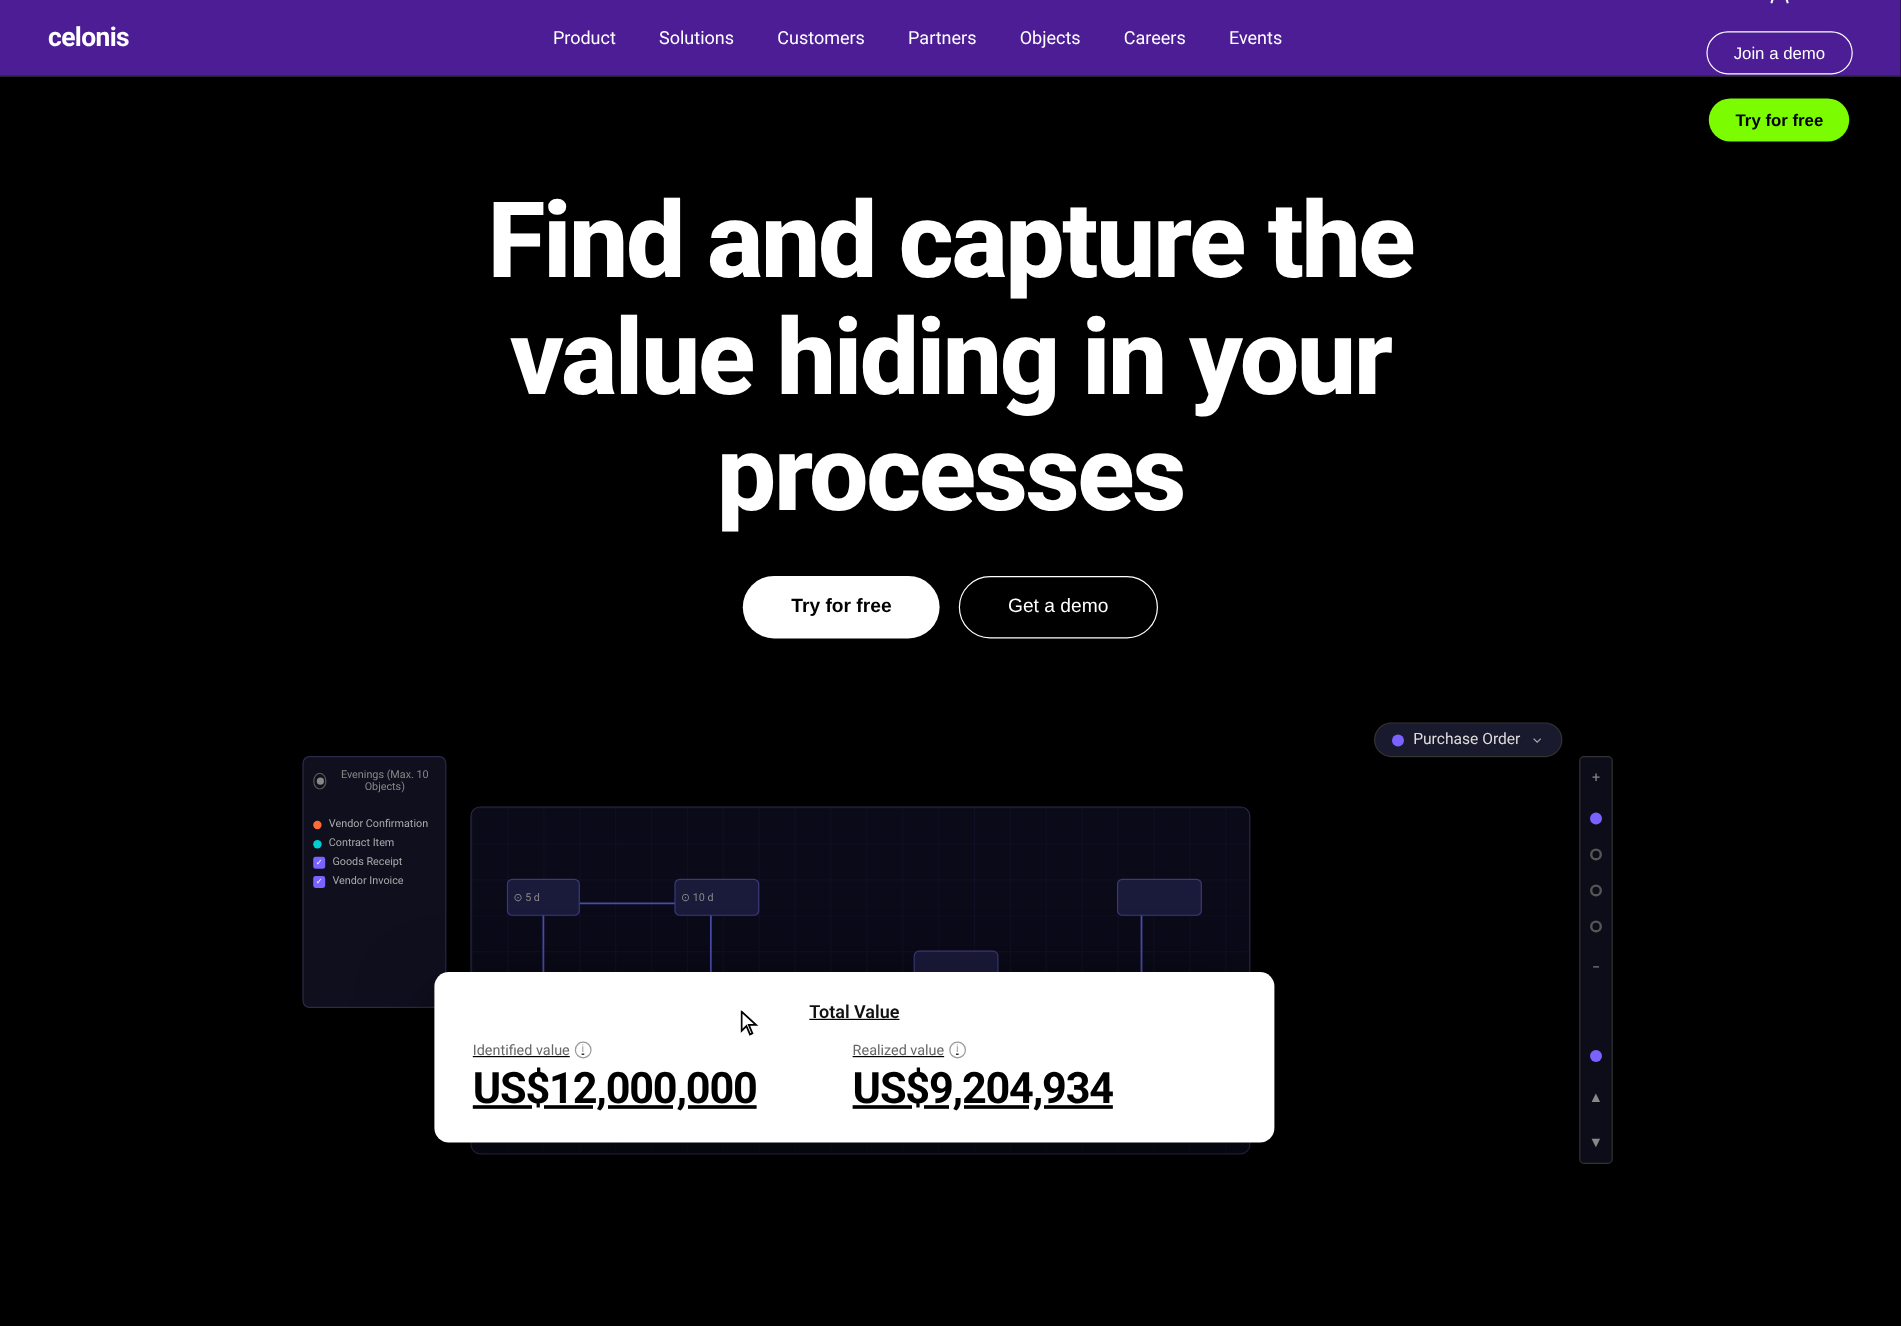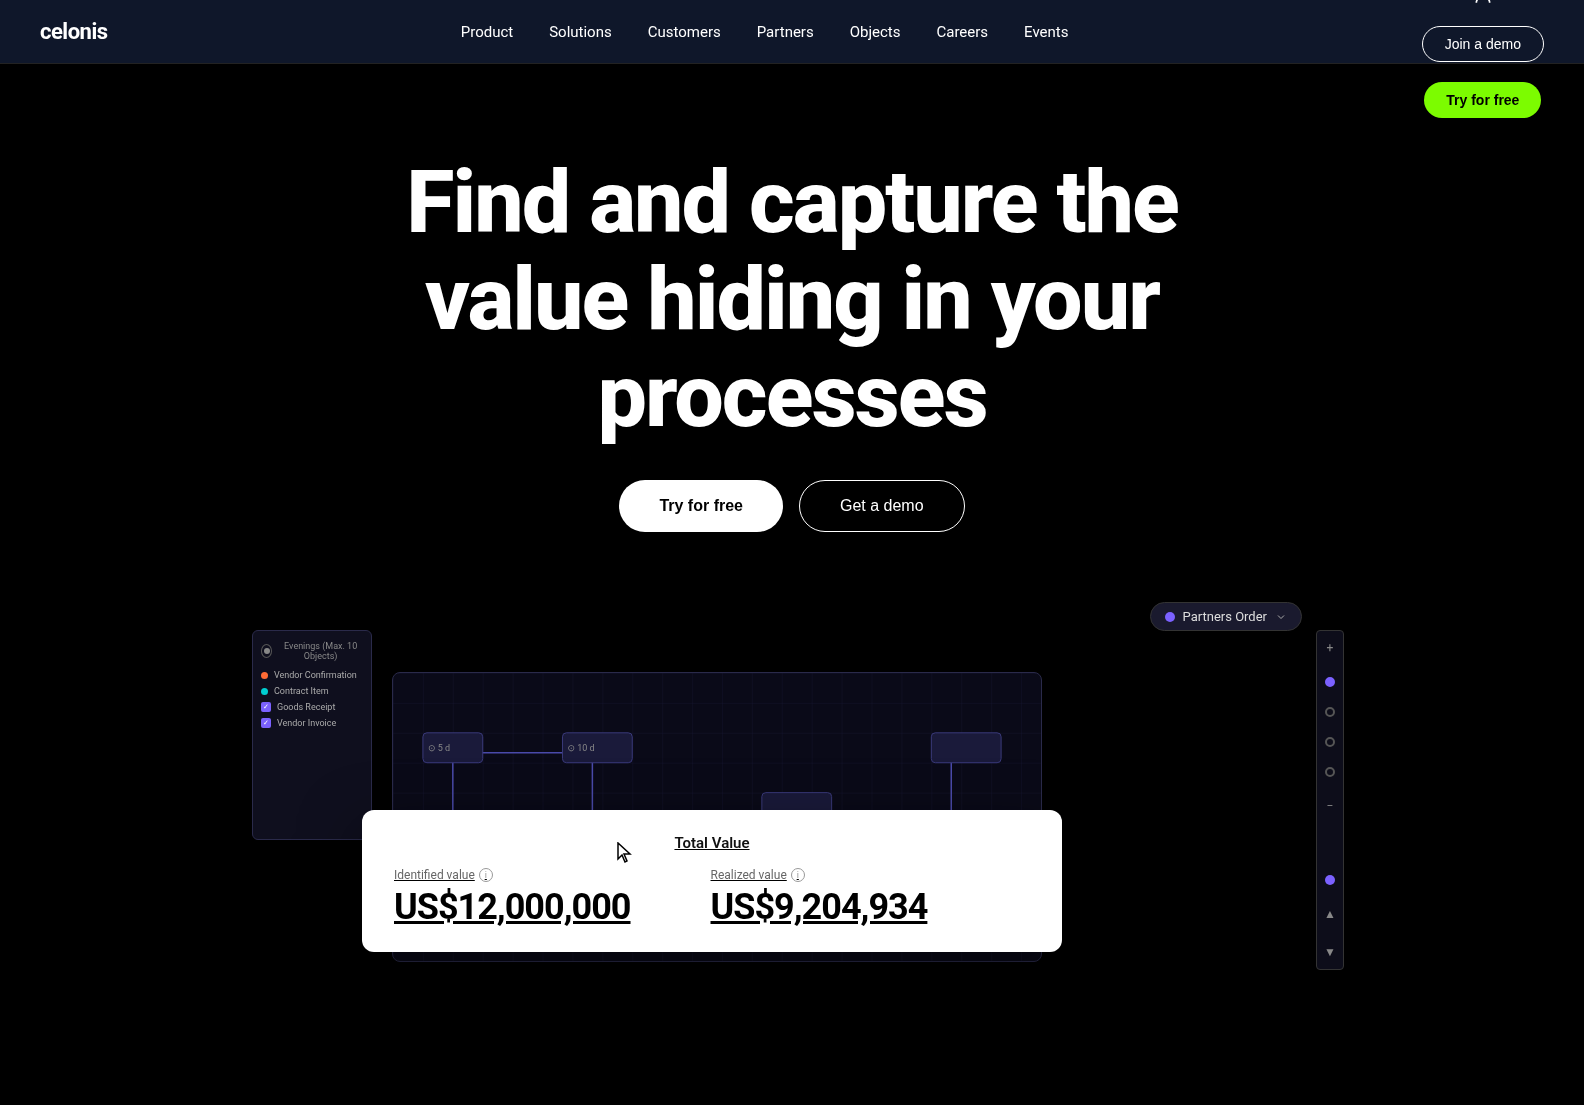--- a/index.html
+++ b/index.html
@@ -12,21 +12,21 @@
       overflow-x: hidden;
     }
 
     
     nav {
       display: flex;
       align-items: center;
       justify-content: space-between;
       padding: 0 40px;
       height: 64px;
-      background: #0f172a;
+      background: #4c1d95;
       border-bottom: 1px solid #222;
       position: sticky;
       top: 0;
       z-index: 100;
     }
 
     .nav-logo {
       font-size: 22px;
       font-weight: 700;
       letter-spacing: -0.5px;
@@ -223,21 +223,21 @@
       border: 1px solid #2a2a4a;
       border-radius: 6px;
       padding: 10px 8px;
       font-size: 10px;
       color: #aaa;
     }
 
     .left-panel-header {
       font-size: 9px;
       color: #888;
-      margin-bottom: 6px;
+      margin-bottom: 18px;
     }
 
     .left-panel-item {
       display: flex;
       align-items: center;
       gap: 6px;
       padding: 3px 0;
       font-size: 9px;
     }
 
@@ -366,21 +366,21 @@
 
   <div class="hero-buttons">
     <button class="btn-try-free">Try for free</button>
     <button class="btn-get-demo">Get a demo</button>
   </div>
 
   <div class="screenshot-area">
 
     <div class="po-chip">
       <div class="po-dot"></div>
-      <span>Partners Order</span>
+      <span>Purchase Order</span>
       <svg width="12" height="12" viewBox="0 0 24 24" fill="none" stroke="#aaa" stroke-width="2">
         <polyline points="6 9 12 15 18 9"></polyline>
       </svg>
     </div>
 
     <div class="right-panel">
       <div class="panel-btn">+</div>
       <div class="panel-circle"></div>
       <div class="panel-circle-outline"></div>
       <div class="panel-circle-outline"></div>

